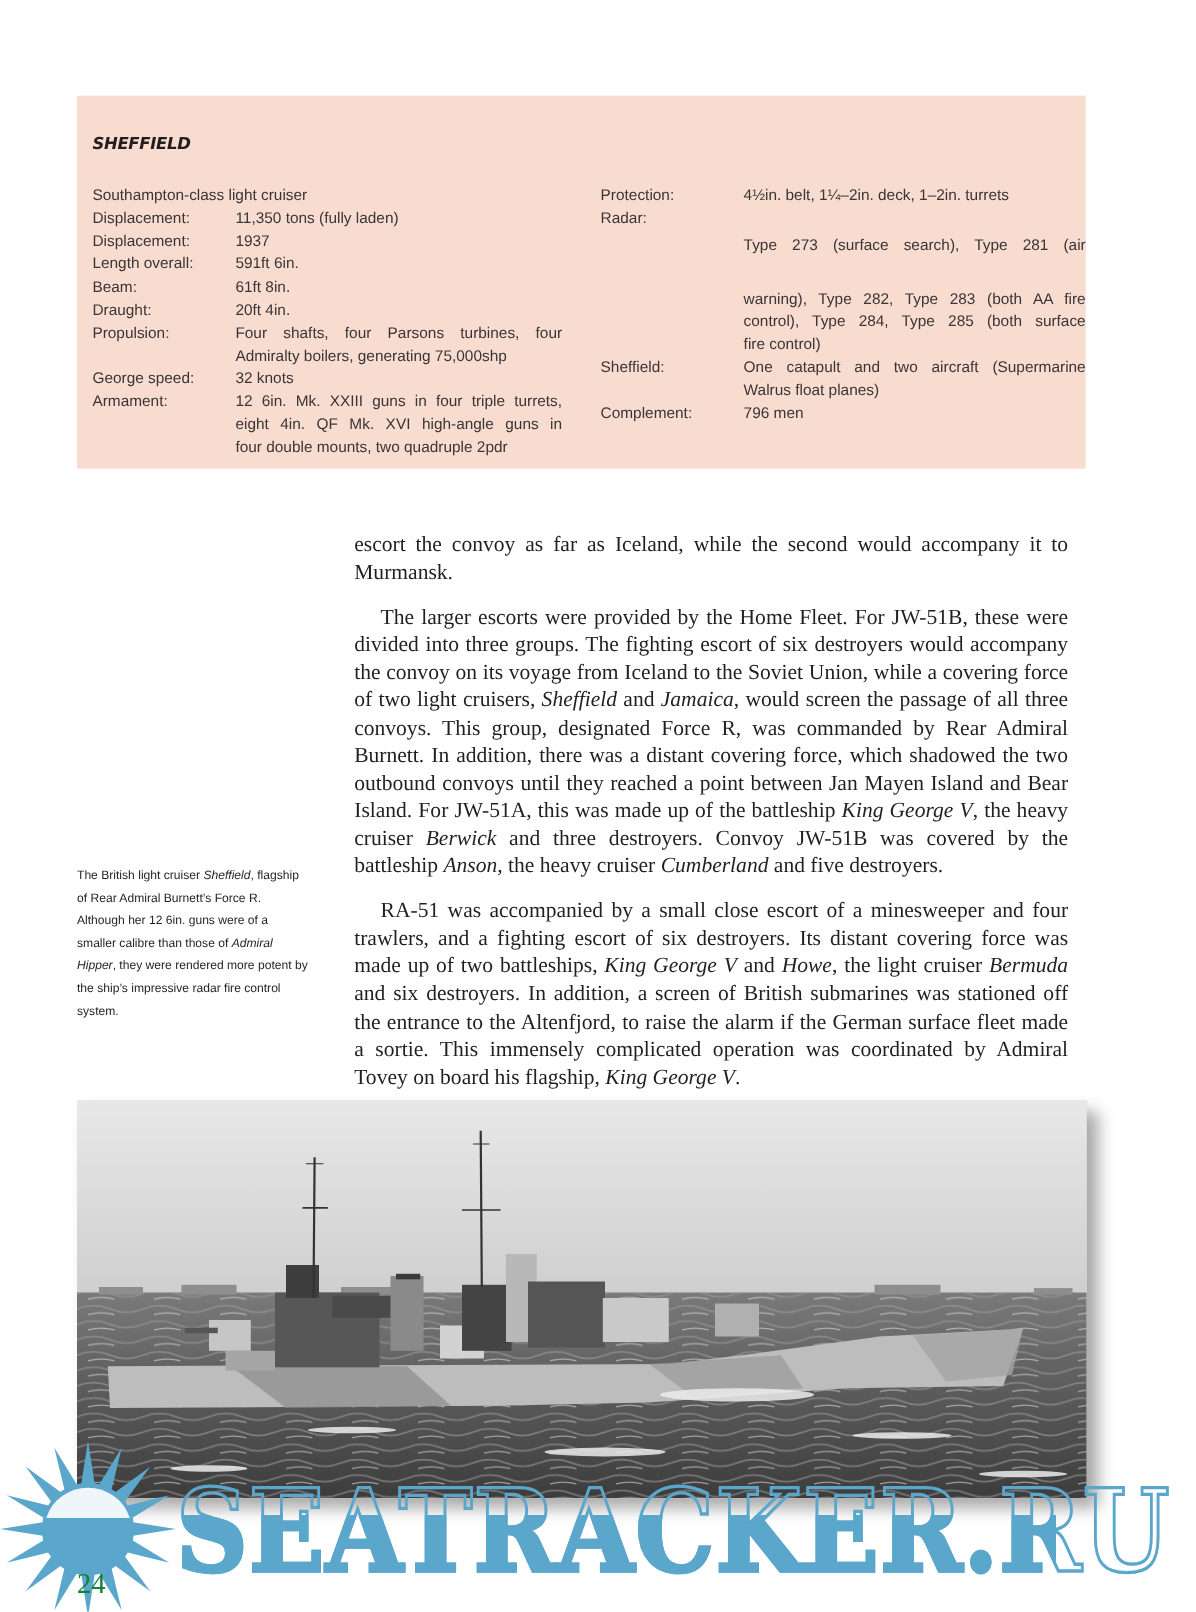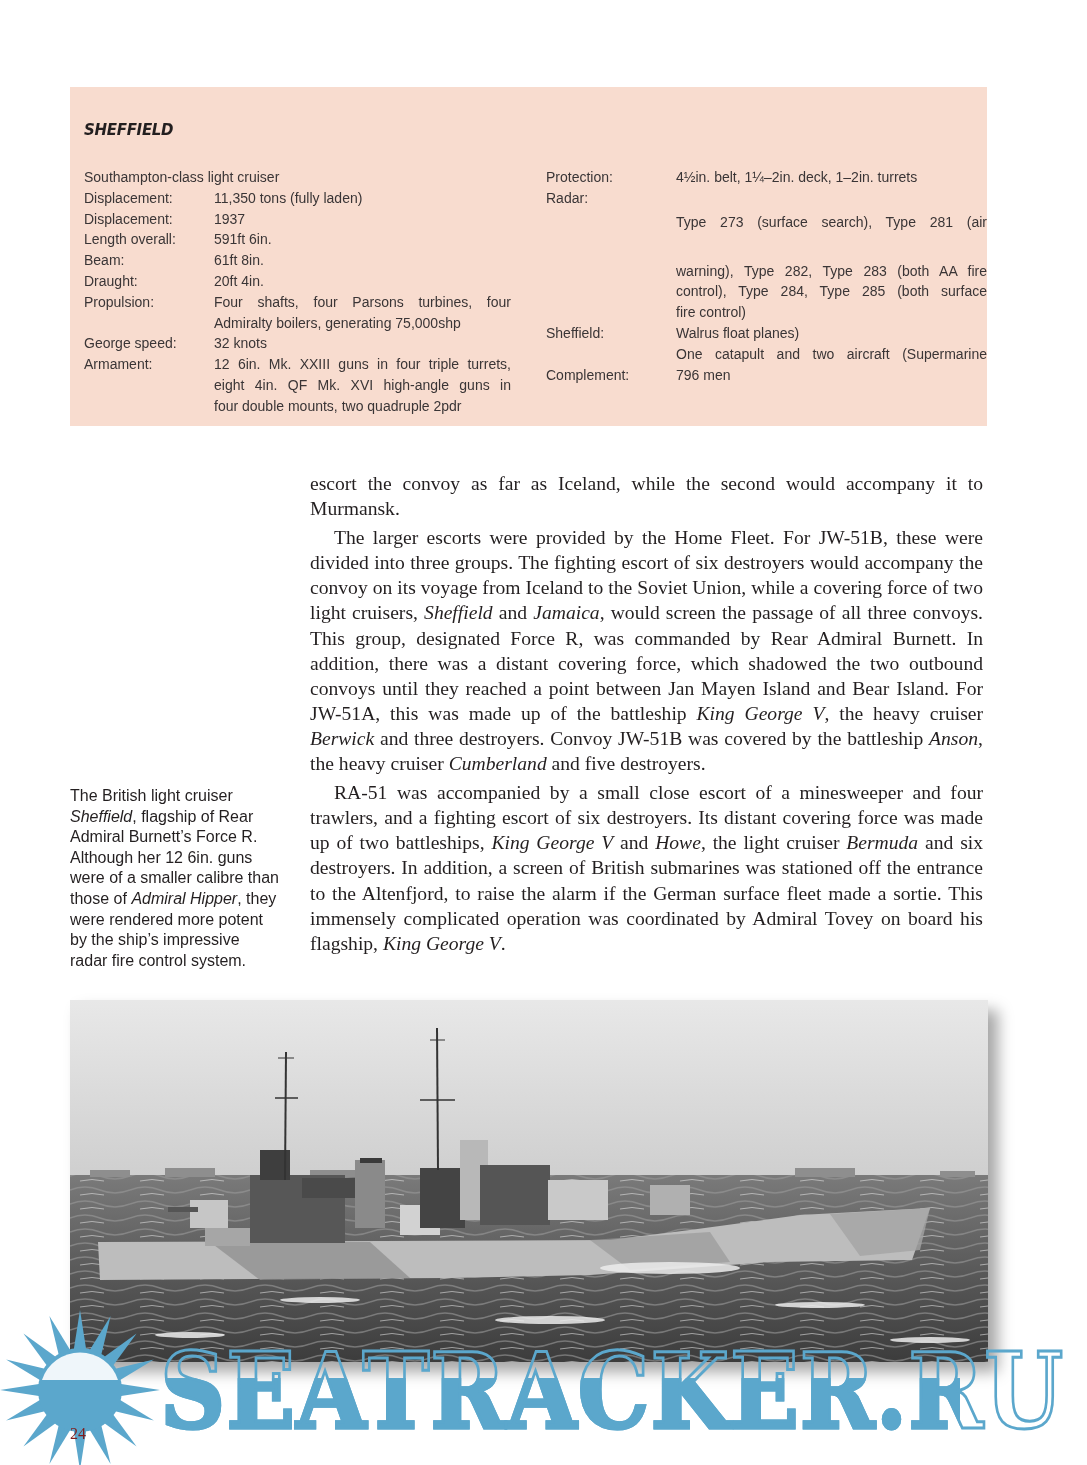--- a/index.html
+++ b/index.html
@@ -20,49 +20,49 @@
   .spec-col-left { position: absolute; left: 0; top: 0; width: 427px; }
   .spec-col-right { position: absolute; left: 462px; top: 0; width: 441px; }
   .spec-row { display: flex; }
   .spec-label { flex: 0 0 130px; }
   .spec-value { flex: 1; text-align: justify; }
   .spec-full { }
 
   
   .caption {
     position: absolute; left: 70px; top: 786px; width: 210px;
-    font-size: 16px; line-height: 20.6px; color: #231f20;
+    font-size: 11px; line-height: 20.6px; color: #231f20;
   }
   .caption i { font-style: italic; }
 
   
   .body-text {
     position: absolute; left: 306px; top: 467px; width: 681px;
     font-family: "Liberation Serif", serif; font-size: 19.6px; line-height: 25.1px;
     color: #231f20; text-align: justify;
   }
-  .body-text p { margin: 4px; }
+  .body-text p { margin: 16px; }
   .body-text p.indent { text-indent: 24px; }
   .body-text i { font-style: italic; }
 
   
   .photo {
     position: absolute; left: 70px; top: 1000px; width: 918px; height: 362px;
     box-shadow: 10px 10px 14px rgba(0,0,0,0.35);
     overflow: hidden; background: #d9d9d9;
   }
   .photo svg { display: block; }
 
   
   .watermark-sun {
     position: absolute; left: 0; top: 1310px; width: 160px; height: 160px;
   }
   .page-number {
     position: absolute; left: 70px; top: 1425px;
-    font-family: "Liberation Serif", serif; font-size: 16px; color: #7f1d1d;
+    font-family: "Liberation Serif", serif; font-size: 26px; color: #15803d;
   }
   .watermark-text {
     position: absolute; left: 160px; top: 1337px; width: 920px;
     font-family: "DejaVu Serif", serif; font-weight: bold; font-size: 104px; line-height: 110px;
     letter-spacing: 1px; color: transparent;
     -webkit-text-stroke: 3px #5ba7cc;
     background: linear-gradient(to bottom, transparent 0%, transparent 37%, #5ba7cc 37%, #5ba7cc 100%);
     -webkit-background-clip: text; background-clip: text;
     white-space: nowrap; transform: scaleX(0.87); transform-origin: left top;
   }
@@ -142,22 +142,22 @@
           <div class="spec-value">
             <div style="text-align: justify; text-align-last: justify; margin-top: 24px;">Type 273 (surface search), Type 281 (air</div>
             <div style="text-align: justify; text-align-last: justify; margin-top: 28px;">warning), Type 282, Type 283 (both AA fire</div>
             <div style="text-align: justify; text-align-last: justify;">control), Type 284, Type 285 (both surface</div>
             <div style="text-align: left; text-align-last: left;">fire control)</div>
           </div>
         </div>
         <div class="spec-row">
           <div class="spec-label">Sheffield:</div>
           <div class="spec-value">
+            <div style="text-align: justify; text-align-last: justify;">One catapult and two aircraft (Supermarine</div>
             <div style="text-align: left; text-align-last: left;">Walrus float planes)</div>
-            <div style="text-align: justify; text-align-last: justify;">One catapult and two aircraft (Supermarine</div>
           </div>
         </div>
         <div class="spec-row">
           <div class="spec-label">Complement:</div>
           <div class="spec-value">
             <div style="text-align: left; text-align-last: left;">796 men</div>
           </div>
         </div>
       </div>
   </div>

